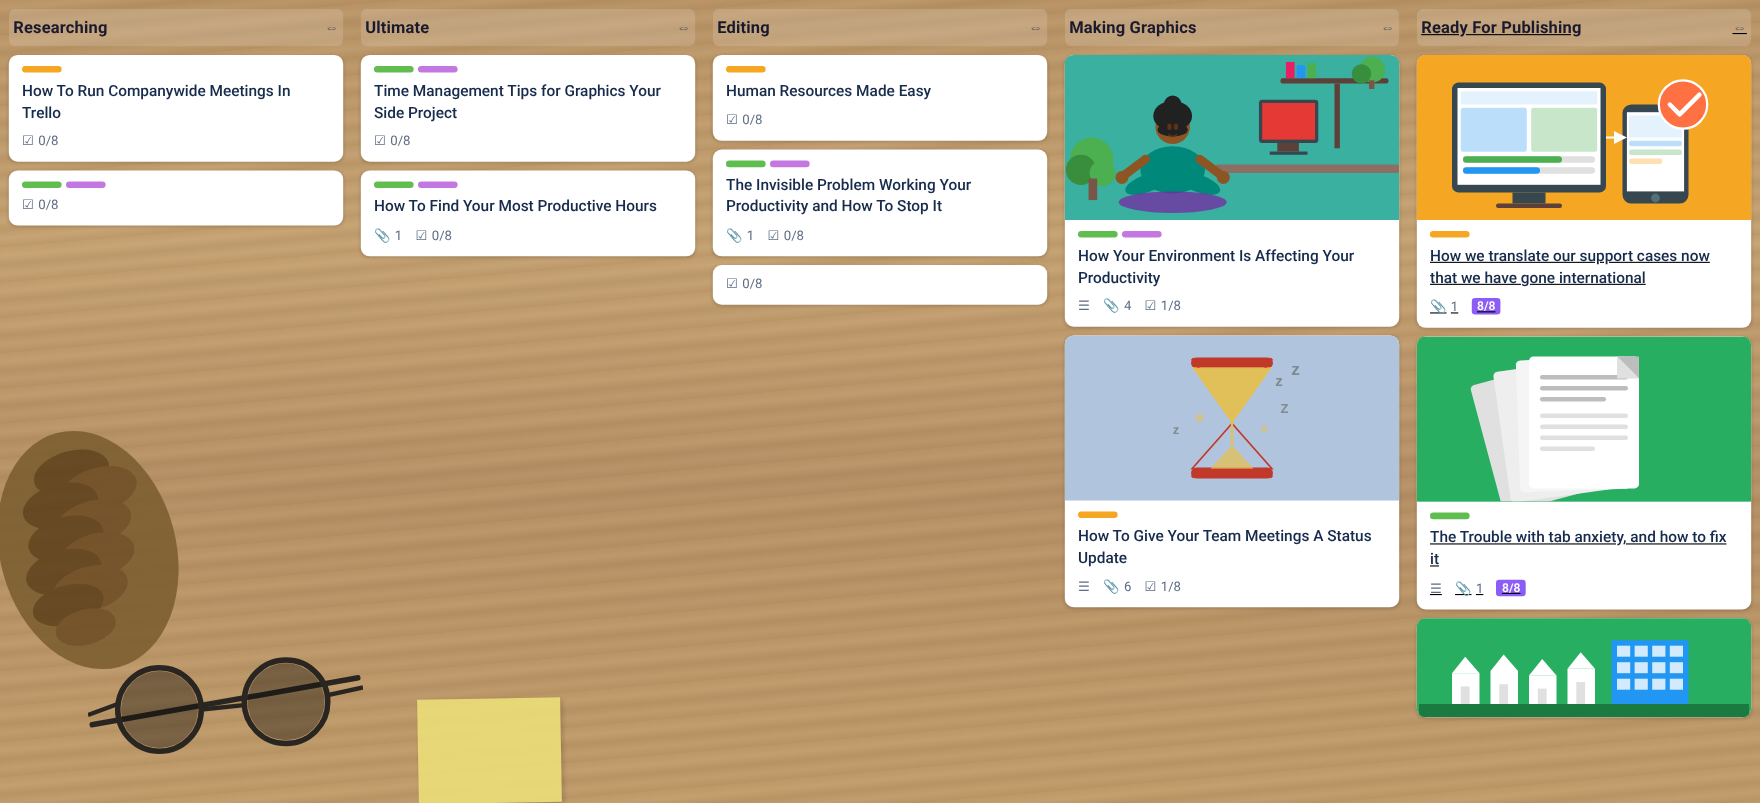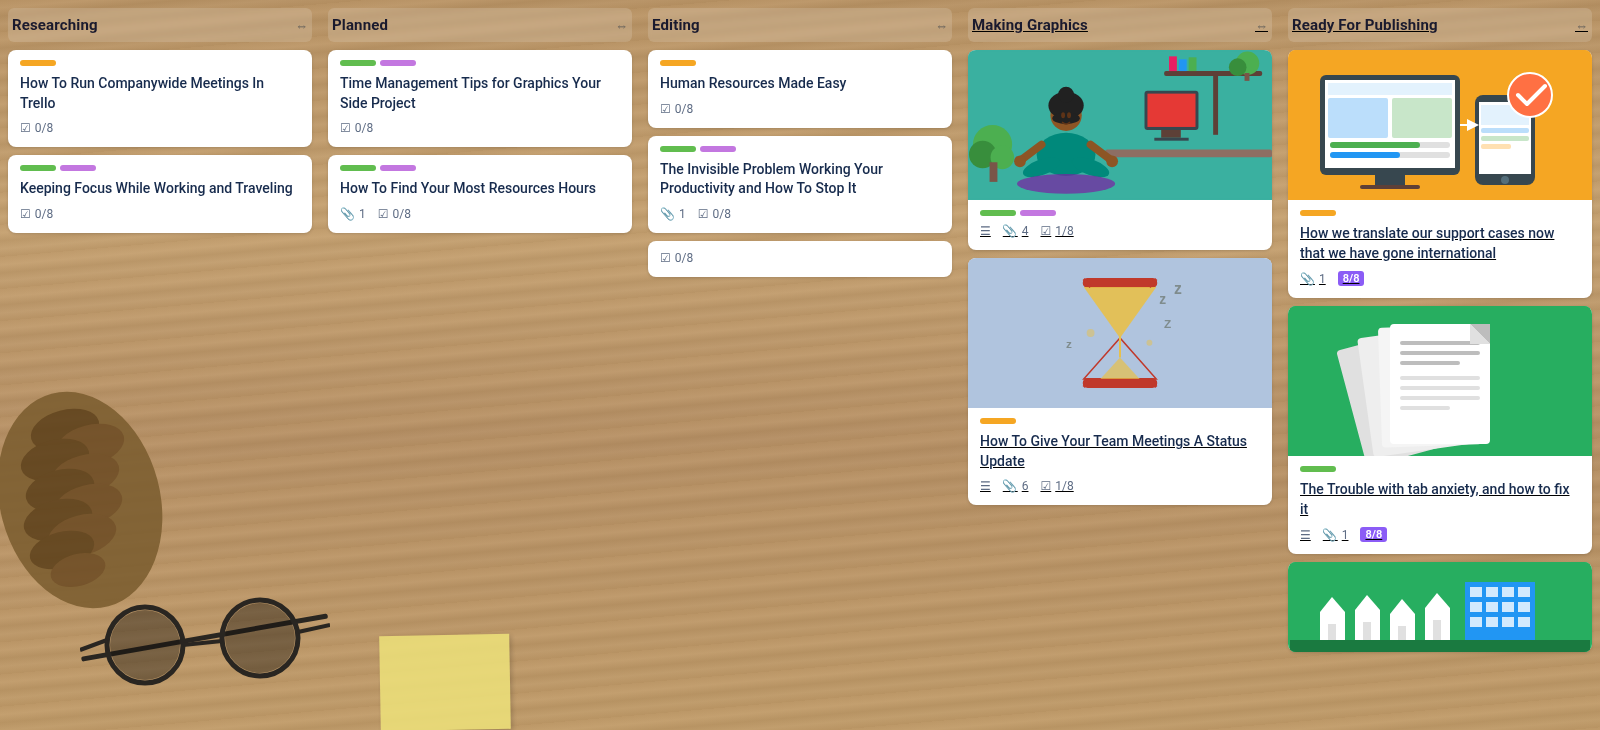--- a/index.html
+++ b/index.html
@@ -149,21 +149,21 @@
 
     .card-illustration svg {
       width: 100%;
       height: 100%;
     }
 
     
     .col-researching { background: transparent; }
     .col-writing { background: transparent; }
     .col-editing { background: transparent; }
-    .col-making-graphics { background: transparent; text-decoration: underline; }
+    .col-making-graphics { background: transparent; }
     .col-ready-for-publishing { background: transparent; text-decoration: underline; }
 
     
     .column::-webkit-scrollbar { width: 4px; }
     .column::-webkit-scrollbar-track { background: transparent; }
     .column::-webkit-scrollbar-thumb { background: rgba(0,0,0,0.2); border-radius: 2px; }
   </style>
 </head>
 <body>
 
@@ -225,34 +225,33 @@
         </div>
       </div>
     </div>
 
     <div class="card">
       <div class="card-body">
         <div class="card-labels">
           <div class="label label-green"></div>
           <div class="label label-purple"></div>
         </div>
-        <div class="card-title">Keeping Focus While Working and Traveling</div>
         <div class="card-meta">
           <span class="meta-item">
             <span class="meta-icon">☑</span>
             <span>0/8</span>
           </span>
         </div>
       </div>
     </div>
   </div>
 
   <div class="column col-writing">
     <div class="column-header">
-      <span class="column-title">Planned</span>
+      <span class="column-title">Ultimate</span>
       <span class="column-actions">⇔</span>
     </div>
 
     <div class="card">
       <div class="card-body">
         <div class="card-labels">
           <div class="label label-green"></div>
           <div class="label label-purple"></div>
         </div>
         <div class="card-title">Time Management Tips for Graphics Your Side Project</div>
@@ -265,21 +264,21 @@
       </div>
     </div>
 
 
     <div class="card">
       <div class="card-body">
         <div class="card-labels">
           <div class="label label-green"></div>
           <div class="label label-purple"></div>
         </div>
-        <div class="card-title">How To Find Your Most Resources Hours</div>
+        <div class="card-title">How To Find Your Most Productive Hours</div>
         <div class="card-meta">
           <span class="meta-item">
             <span class="meta-icon">📎</span>
             <span>1</span>
           </span>
           <span class="meta-item">
             <span class="meta-icon">☑</span>
             <span>0/8</span>
           </span>
         </div>
@@ -399,20 +398,21 @@
           <circle cx="15" cy="105" r="14" fill="#388e3c"></circle>
           <circle cx="35" cy="108" r="12" fill="#4caf50"></circle>
           <rect x="22" y="113" width="8" height="20" fill="#795548"></rect>
         </svg>
       </div>
       <div class="card-body">
         <div class="card-labels">
           <div class="label label-green"></div>
           <div class="label label-purple"></div>
         </div>
+        <div class="card-title">How Your Environment Is Affecting Your Productivity</div>
         <div class="card-meta">
           <span class="meta-item">
             <span class="meta-icon">☰</span>
           </span>
           <span class="meta-item">
             <span class="meta-icon">📎</span>
             <span>4</span>
           </span>
           <span class="meta-item">
             <span class="meta-icon">☑</span>

